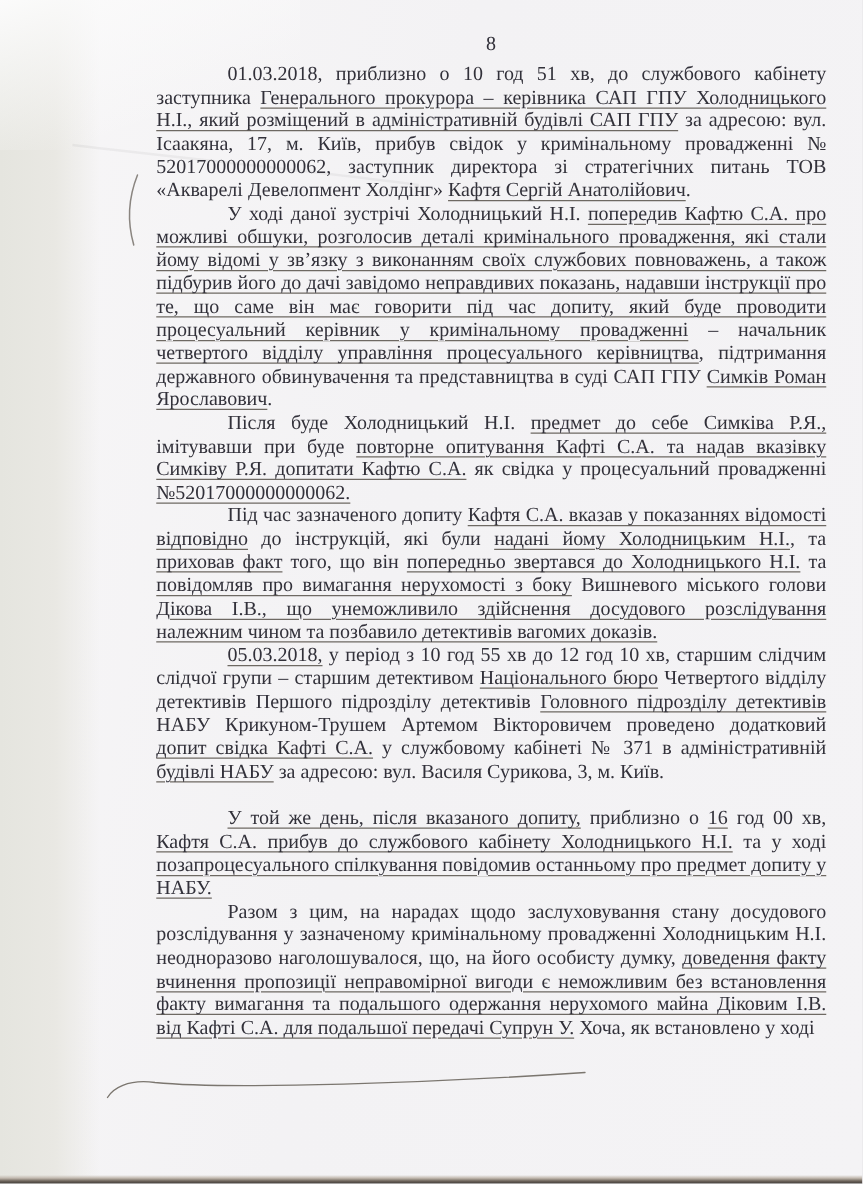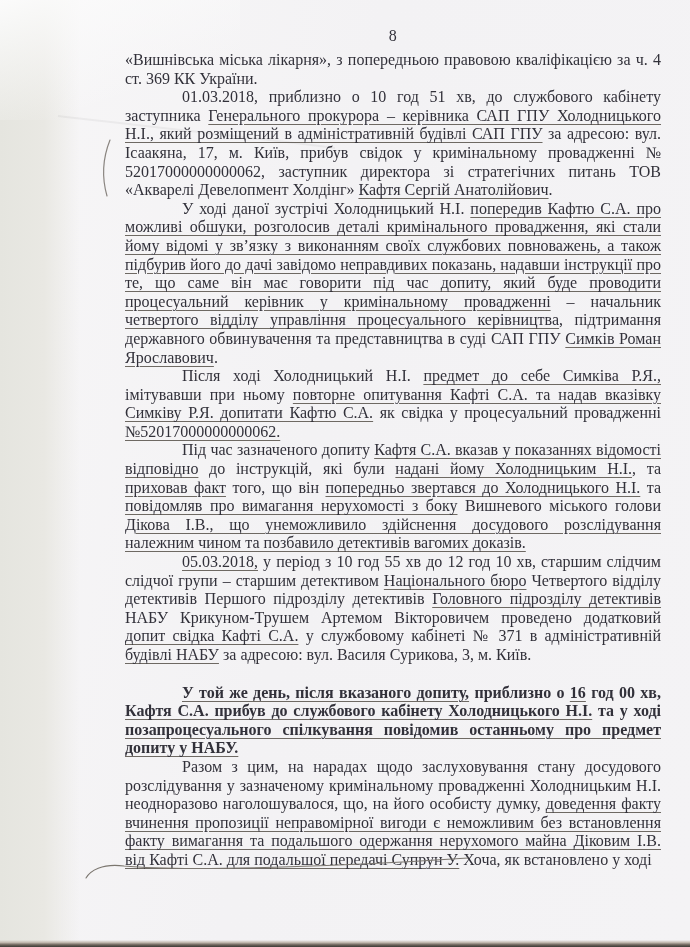--- a/index.html
+++ b/index.html
@@ -28,21 +28,21 @@
     position: absolute; top: 27px; left: 125px; width: 536px;
     text-align: center; font-size: 16px; letter-spacing: 0.5px;
   }
   .doc-body {
     position: absolute; top: 51px; left: 125px; width: 536px;
     font-size: 16px; line-height: 18.6px;
     text-align: justify;
   }
   .doc-body p { margin: 0; padding: 0; }
   .doc-body p.indent { text-indent: 57px; }
-  .doc-body p.gap { margin-top: 19px; font-weight: bold; }
+  .doc-body p.gap { margin-top: 19px; }
   .u {
     text-decoration: underline;
     text-decoration-color: #6e6963;
     text-decoration-thickness: 1px;
     text-underline-offset: 2.5px;
   }
   .pen-marks {
     position: absolute; left: 0; top: 0; width: 690px; height: 947px;
     pointer-events: none;
   }
@@ -50,24 +50,23 @@
 </head>
 <body>
 
 <div class="scan">
   <div class="edge-left"></div>
   <div class="corner-top"></div>
 
   <div class="page-number">8</div>
 
   <div class="doc-body">
-      <p class=""><span>«Вишнівська міська лікарня», з попередньою правовою кваліфікацією за ч. 4 ст. 369 КК України.</span></p>
       <p class="indent"><span>01.03.2018, приблизно о 10 год 51 хв, до службового кабінету заступника </span><span class="u">Генерального прокурора – керівника САП ГПУ Холодницького Н.І., який розміщений в адміністративній будівлі САП ГПУ</span><span> за адресою: вул. Ісаакяна, 17, м. Київ, прибув свідок у кримінальному провадженні № 52017000000000062, заступник директора зі стратегічних питань ТОВ «Акварелі Девелопмент Холдінг» </span><span class="u">Кафтя Сергій Анатолійович</span><span>.</span></p>
       <p class="indent"><span>У ході даної зустрічі Холодницький Н.І. </span><span class="u">попередив Кафтю С.А. про можливі обшуки, розголосив деталі кримінального провадження, які стали йому відомі у зв’язку з виконанням своїх службових повноважень, а також підбурив його до дачі завідомо неправдивих показань, надавши інструкції про те, що саме він має говорити під час допиту, який буде проводити процесуальний керівник у кримінальному провадженні</span><span> – начальник </span><span class="u">четвертого відділу управління процесуального керівництва</span><span>, підтримання державного обвинувачення та представництва в суді САП ГПУ </span><span class="u">Симків Роман Ярославович</span><span>.</span></p>
-      <p class="indent"><span>Після ході Холодницький Н.І. </span><span class="u">предмет до себе Симківа Р.Я.,</span><span> імітувавши при ньому </span><span class="u">повторне опитування Кафті С.А. та надав вказівку Симківу Р.Я. допитати Кафтю С.А.</span><span> як свідка у процесуальний провадженні </span><span class="u">№52017000000000062.</span></p>
+      <p class="indent"><span>Після буде Холодницький Н.І. </span><span class="u">предмет до себе Симківа Р.Я.,</span><span> імітувавши при буде </span><span class="u">повторне опитування Кафті С.А. та надав вказівку Симківу Р.Я. допитати Кафтю С.А.</span><span> як свідка у процесуальний провадженні </span><span class="u">№52017000000000062.</span></p>
       <p class="indent"><span>Під час зазначеного допиту </span><span class="u">Кафтя С.А. вказав у показаннях відомості відповідно</span><span> до інструкцій, які були </span><span class="u">надані йому Холодницьким Н.І.</span><span>, та </span><span class="u">приховав факт</span><span> того, що він </span><span class="u">попередньо звертався до Холодницького Н.І.</span><span> та </span><span class="u">повідомляв про вимагання нерухомості з боку</span><span> Вишневого міського голови </span><span class="u">Дікова І.В., що унеможливило здійснення досудового розслідування належним чином та позбавило детективів вагомих доказів.</span></p>
       <p class="indent"><span class="u">05.03.2018,</span><span> у період з 10 год 55 хв до 12 год 10 хв, старшим слідчим слідчої групи – старшим детективом </span><span class="u">Національного бюро</span><span> Четвертого відділу детективів Першого підрозділу детективів </span><span class="u">Головного підрозділу детективів</span><span> НАБУ Крикуном-Трушем Артемом Вікторовичем проведено додатковий </span><span class="u">допит свідка Кафті С.А.</span><span> у службовому кабінеті № 371 в адміністративній </span><span class="u">будівлі НАБУ</span><span> за адресою: вул. Василя Сурикова, 3, м. Київ.</span></p>
       <p class="indent gap"><span class="u">У той же день, після вказаного допиту,</span><span> приблизно о </span><span class="u">16</span><span> год 00 хв, </span><span class="u">Кафтя С.А. прибув до службового кабінету Холодницького Н.І.</span><span> та у ході </span><span class="u">позапроцесуального спілкування повідомив останньому про предмет допиту у НАБУ.</span></p>
       <p class="indent"><span>Разом з цим, на нарадах щодо заслуховування стану досудового розслідування у зазначеному кримінальному провадженні Холодницьким Н.І. неодноразово наголошувалося, що, на його особисту думку, </span><span class="u">доведення факту вчинення пропозиції неправомірної вигоди є неможливим без встановлення факту вимагання та подальшого одержання нерухомого майна Діковим І.В. від Кафті С.А. для подальшої передачі Супрун У.</span><span> Хоча, як встановлено у ході</span></p>
     </div>
 
   <svg class="pen-marks" viewBox="0 0 690 947" xmlns="http://www.w3.org/2000/svg">
     <path d="M 110 140 C 104 155, 101 175, 107 196" fill="none" stroke="#8a8580" stroke-width="1.2" stroke-linecap="round"></path>
     <path d="M 58 116 C 150 127, 260 138, 335 148" fill="none" stroke="rgba(60,60,60,0.06)" stroke-width="2"></path>
     <path d="M 468 858 C 350 866, 185 872, 124 866 C 102 863, 90 871, 86 878" fill="none" stroke="#7b766f" stroke-width="1.1" stroke-linecap="round"></path>

